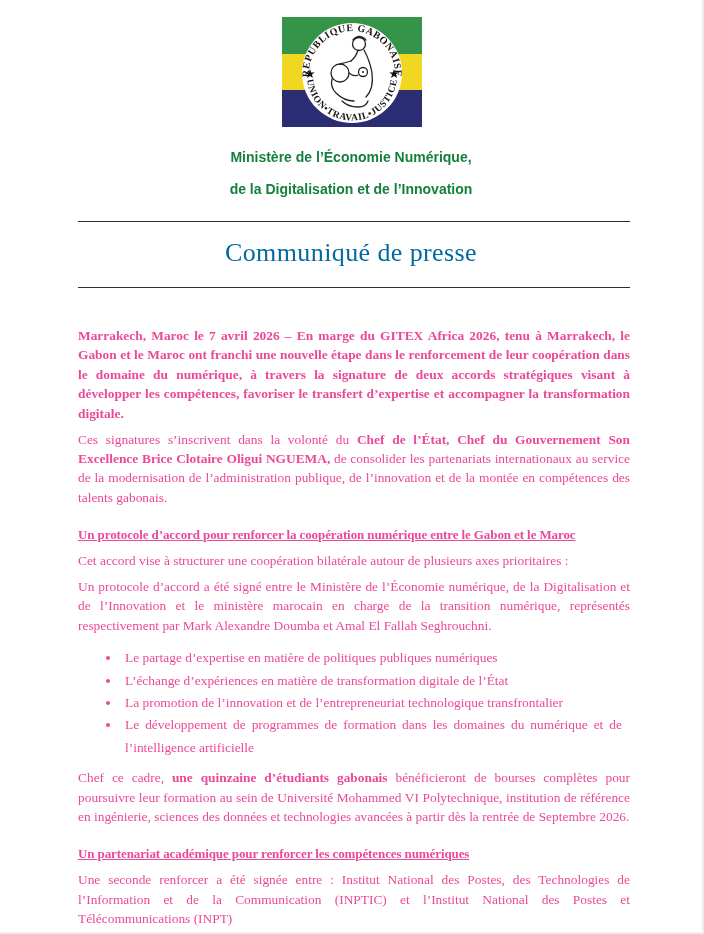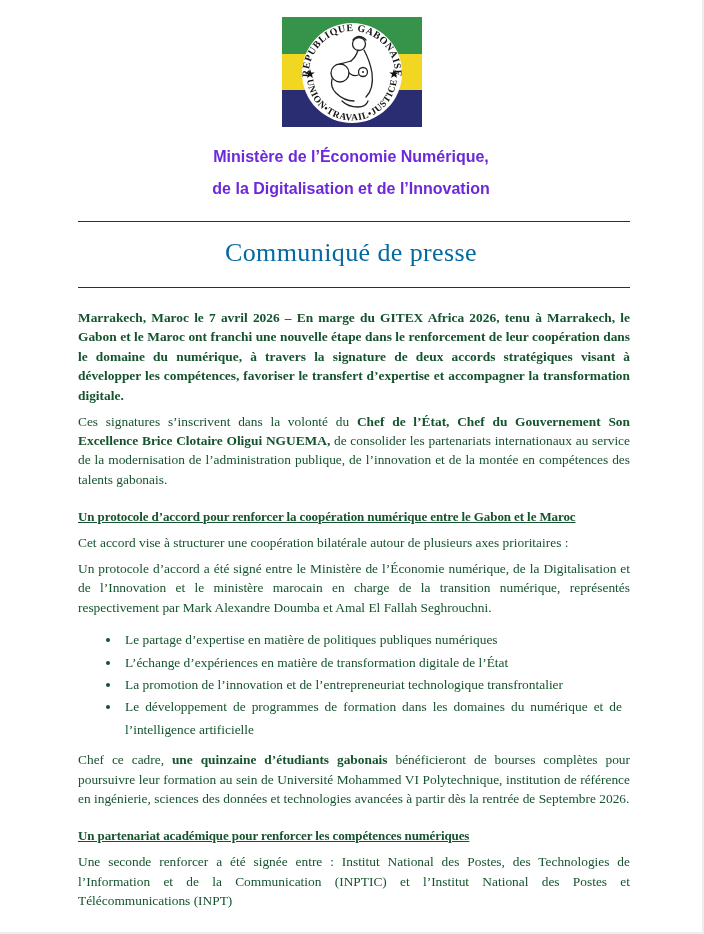--- a/index.html
+++ b/index.html
@@ -5,31 +5,31 @@
   * { margin:0; padding:0; box-sizing:border-box; }
   html, body { background:#ffffff; }
   body { width:704px; height:934px; font-family:"Liberation Serif","DejaVu Serif",serif; color:#1c1c1c; }
   .page { position:relative; width:704px; height:934px; background:#fff; overflow:hidden; border-right:2px solid #ededed; border-bottom:2px solid #ededed; }
 
   .logo-wrap { position:absolute; left:282px; top:17px; width:140px; height:110px; }
   .arc-text-top { font-family:"Liberation Serif",serif; font-weight:bold; font-size:10px; letter-spacing:0.6px; fill:#141414; }
   .arc-text-bottom { font-family:"Liberation Serif",serif; font-weight:bold; font-size:9.5px; letter-spacing:0.6px; fill:#141414; }
 
   .ministry { position:absolute; left:0; top:141px; width:100%; text-align:center;
-    font-family:"Liberation Sans","DejaVu Sans",sans-serif; font-weight:700; font-size:16px; line-height:32px; color:#6d28d9; }
+    font-family:"Liberation Sans","DejaVu Sans",sans-serif; font-weight:700; font-size:14px; line-height:32px; color:#15803d; }
 
   .rule { position:absolute; left:78px; width:552px; border-top:1.5px solid #2e2e2e; }
   .rule1 { top:221px; }
   .rule2 { top:287px; }
 
   .doctype { position:absolute; left:0; top:238px; width:100%; text-align:center;
     font-size:26px; letter-spacing:0.4px; color:#0369a1; }
 
-  .content { position:absolute; left:78px; top:308px; width:552px;
-    font-size:13.4px; line-height:19.4px; text-align:justify; color:#14532d; }
+  .content { position:absolute; left:78px; top:326px; width:552px;
+    font-size:13.4px; line-height:19.4px; text-align:justify; color:#ec4899; }
   .content p { margin-bottom:6.5px; }
   p.para-bold { font-weight:700; }
   .inline-bold { font-weight:700; }
   p.heading { font-weight:700; text-decoration:underline; text-align:left; white-space:nowrap; font-size:13px; letter-spacing:-0.1px;margin-top:18px; }
   .content ul { margin:12px 8px 9px 0; padding-left:43px; line-height:22.4px; list-style:disc outside; }
   .content ul li { padding-left:4px; }
 </style>
 </head>
 <body>
 

